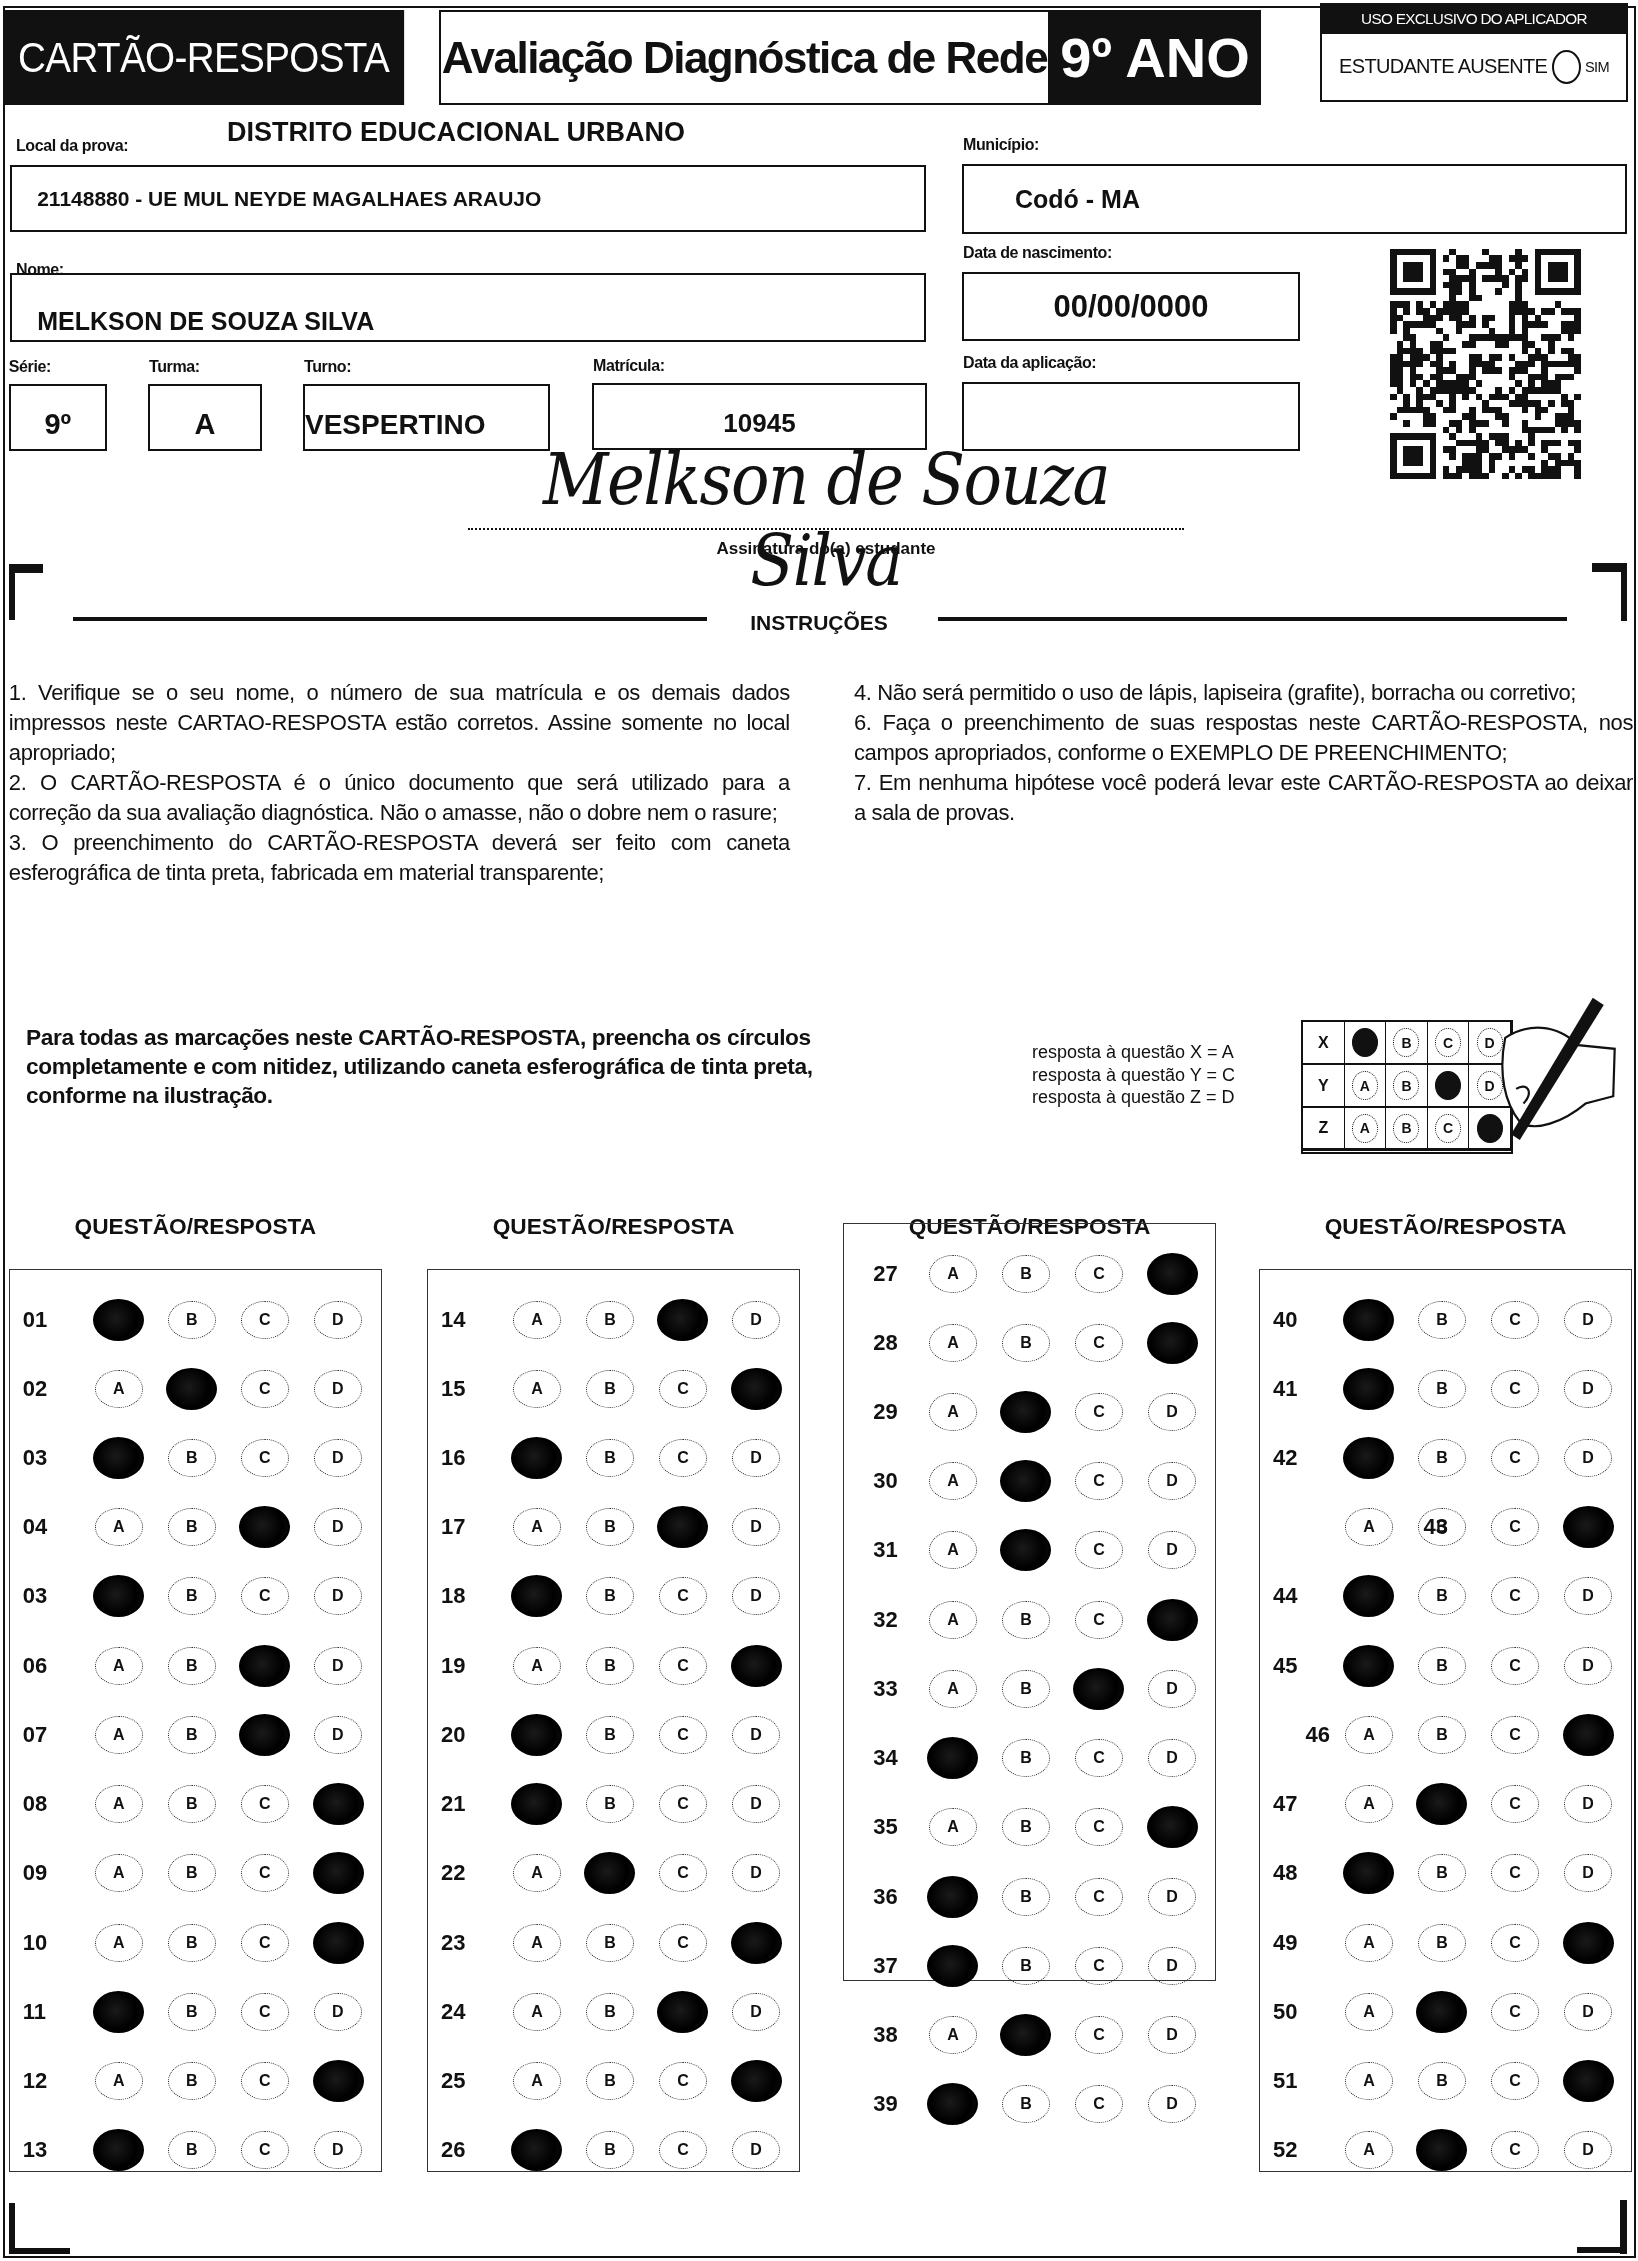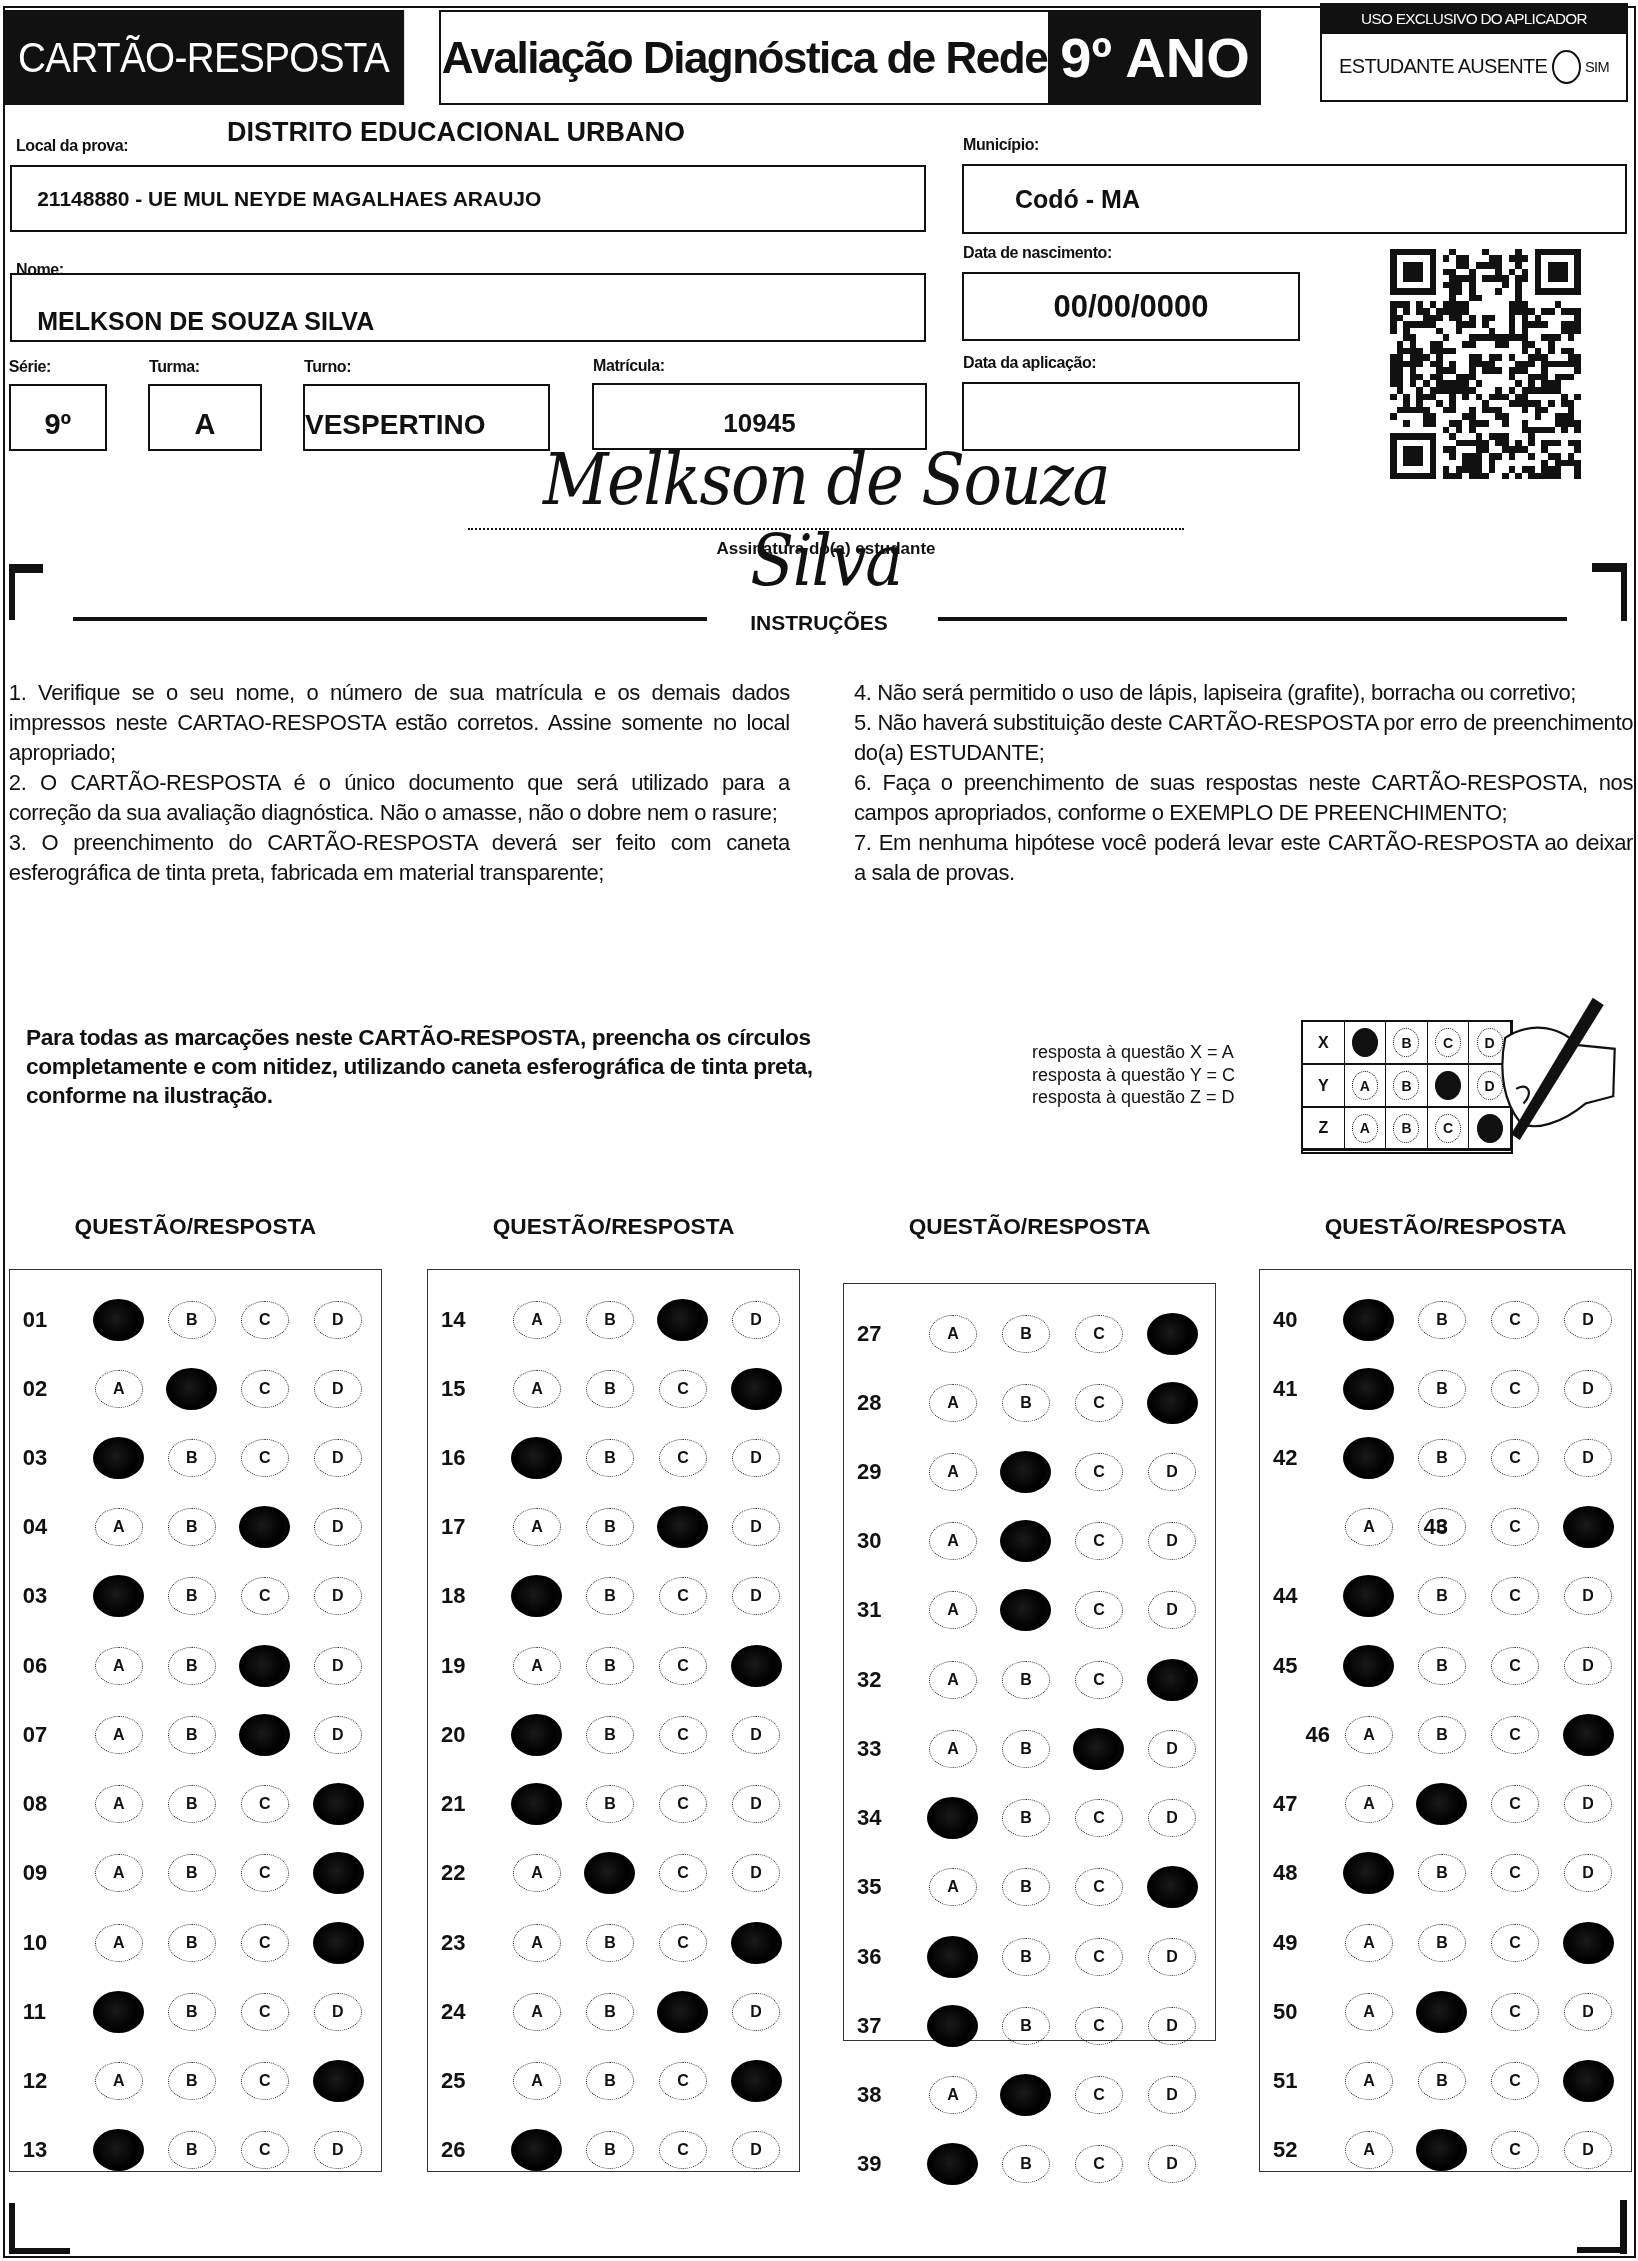--- a/index.html
+++ b/index.html
@@ -152,21 +152,20 @@
 <div class="abs instr-title">INSTRUÇÕES</div>
 <div class="abs instr-rule" style="left:938px;top:617px;width:629px"></div>
 
 <div class="abs instr-col" style="left:8.8px;top:678px;width:781px">
   <p>1. Verifique se o seu nome, o número de sua matrícula e os demais dados impressos neste CARTAO-RESPOSTA estão corretos. Assine somente no local apropriado;</p>
   <p>2. O CARTÃO-RESPOSTA é o único documento que será utilizado para a correção da sua avaliação diagnóstica. Não o amasse, não o dobre nem o rasure;</p>
   <p>3. O preenchimento do CARTÃO-RESPOSTA deverá ser feito com caneta esferográfica de tinta preta, fabricada em material transparente;</p>
 </div>
 <div class="abs instr-col" style="left:854px;top:678px;width:779px">
   <p>4. Não será permitido o uso de lápis, lapiseira (grafite), borracha ou corretivo;</p>
-  <p>5. Não haverá substituição deste CARTÃO-RESPOSTA por erro de preenchimento do(a) ESTUDANTE;</p>
   <p>6. Faça o preenchimento de suas respostas neste CARTÃO-RESPOSTA, nos campos apropriados, conforme o EXEMPLO DE PREENCHIMENTO;</p>
   <p>7. Em nenhuma hipótese você poderá levar este CARTÃO-RESPOSTA ao deixar a sala de provas.</p>
 </div>
 
 <div class="abs fill-note">Para todas as marcações neste CARTÃO-RESPOSTA, preencha os círculos completamente e com nitidez, utilizando caneta esferográfica de tinta preta, conforme na ilustração.</div>
 <div class="abs legend">
   <div>resposta à questão X = A</div>
   <div>resposta à questão Y = C</div>
   <div>resposta à questão Z = D</div>
 </div>
@@ -406,21 +405,21 @@
       </div>
       <div class="q-row" style="top: 845px;">
         <div class="q-num">26</div>
         <div class="bubble marked" style="left: 83px;">A</div>
         <div class="bubble" style="left: 158px;">B</div>
         <div class="bubble" style="left: 231px;">C</div>
         <div class="bubble" style="left: 304px;">D</div>
       </div>
     </div>
     <div class="abs q-head" style="left: 843px; top: 1213px; width: 373px;">QUESTÃO/RESPOSTA</div>
-    <div class="abs q-block" style="left: 843px; top: 1283px; width: 373px; height: 758px;">
+    <div class="abs q-block" style="left: 843px; top: 1223px; width: 373px; height: 758px; text-align: center;">
       <div class="q-row" style="top: 14.6px;">
         <div class="q-num">27</div>
         <div class="bubble" style="left: 85px;">A</div>
         <div class="bubble" style="left: 158px;">B</div>
         <div class="bubble" style="left: 231px;">C</div>
         <div class="bubble marked" style="left: 303px;">D</div>
       </div>
       <div class="q-row" style="top: 84px;">
         <div class="q-num">28</div>
         <div class="bubble" style="left: 85px;">A</div>

